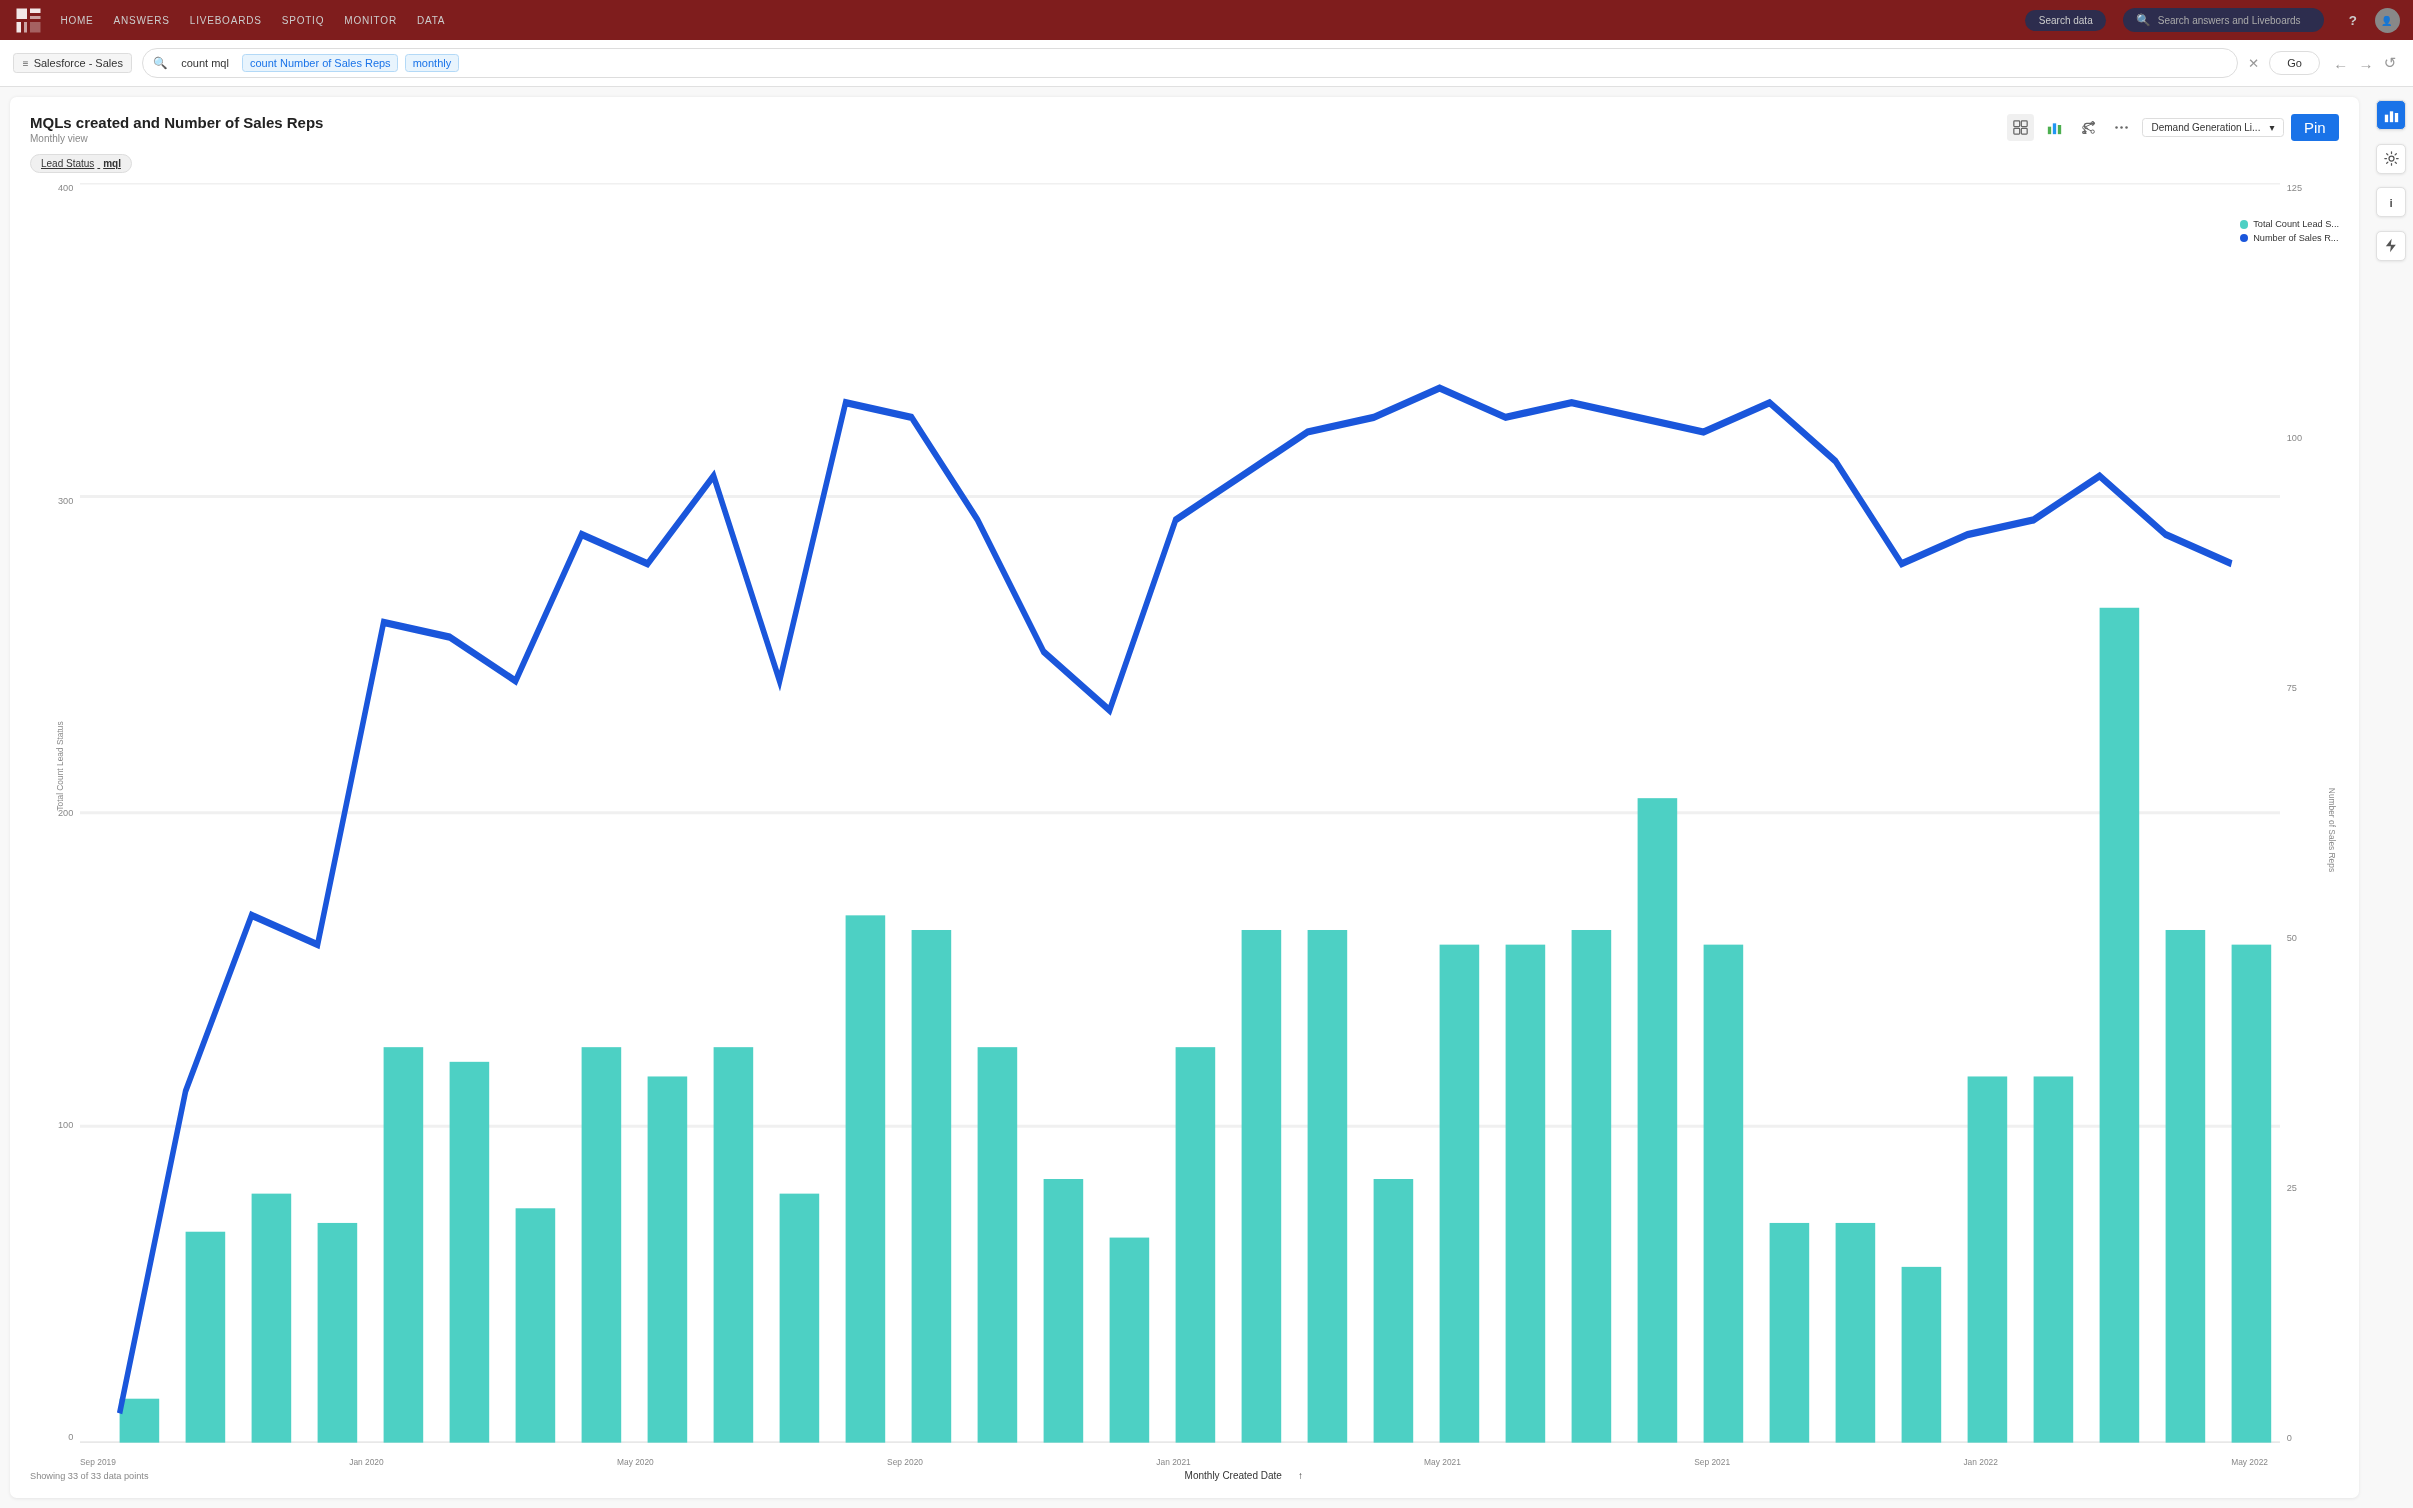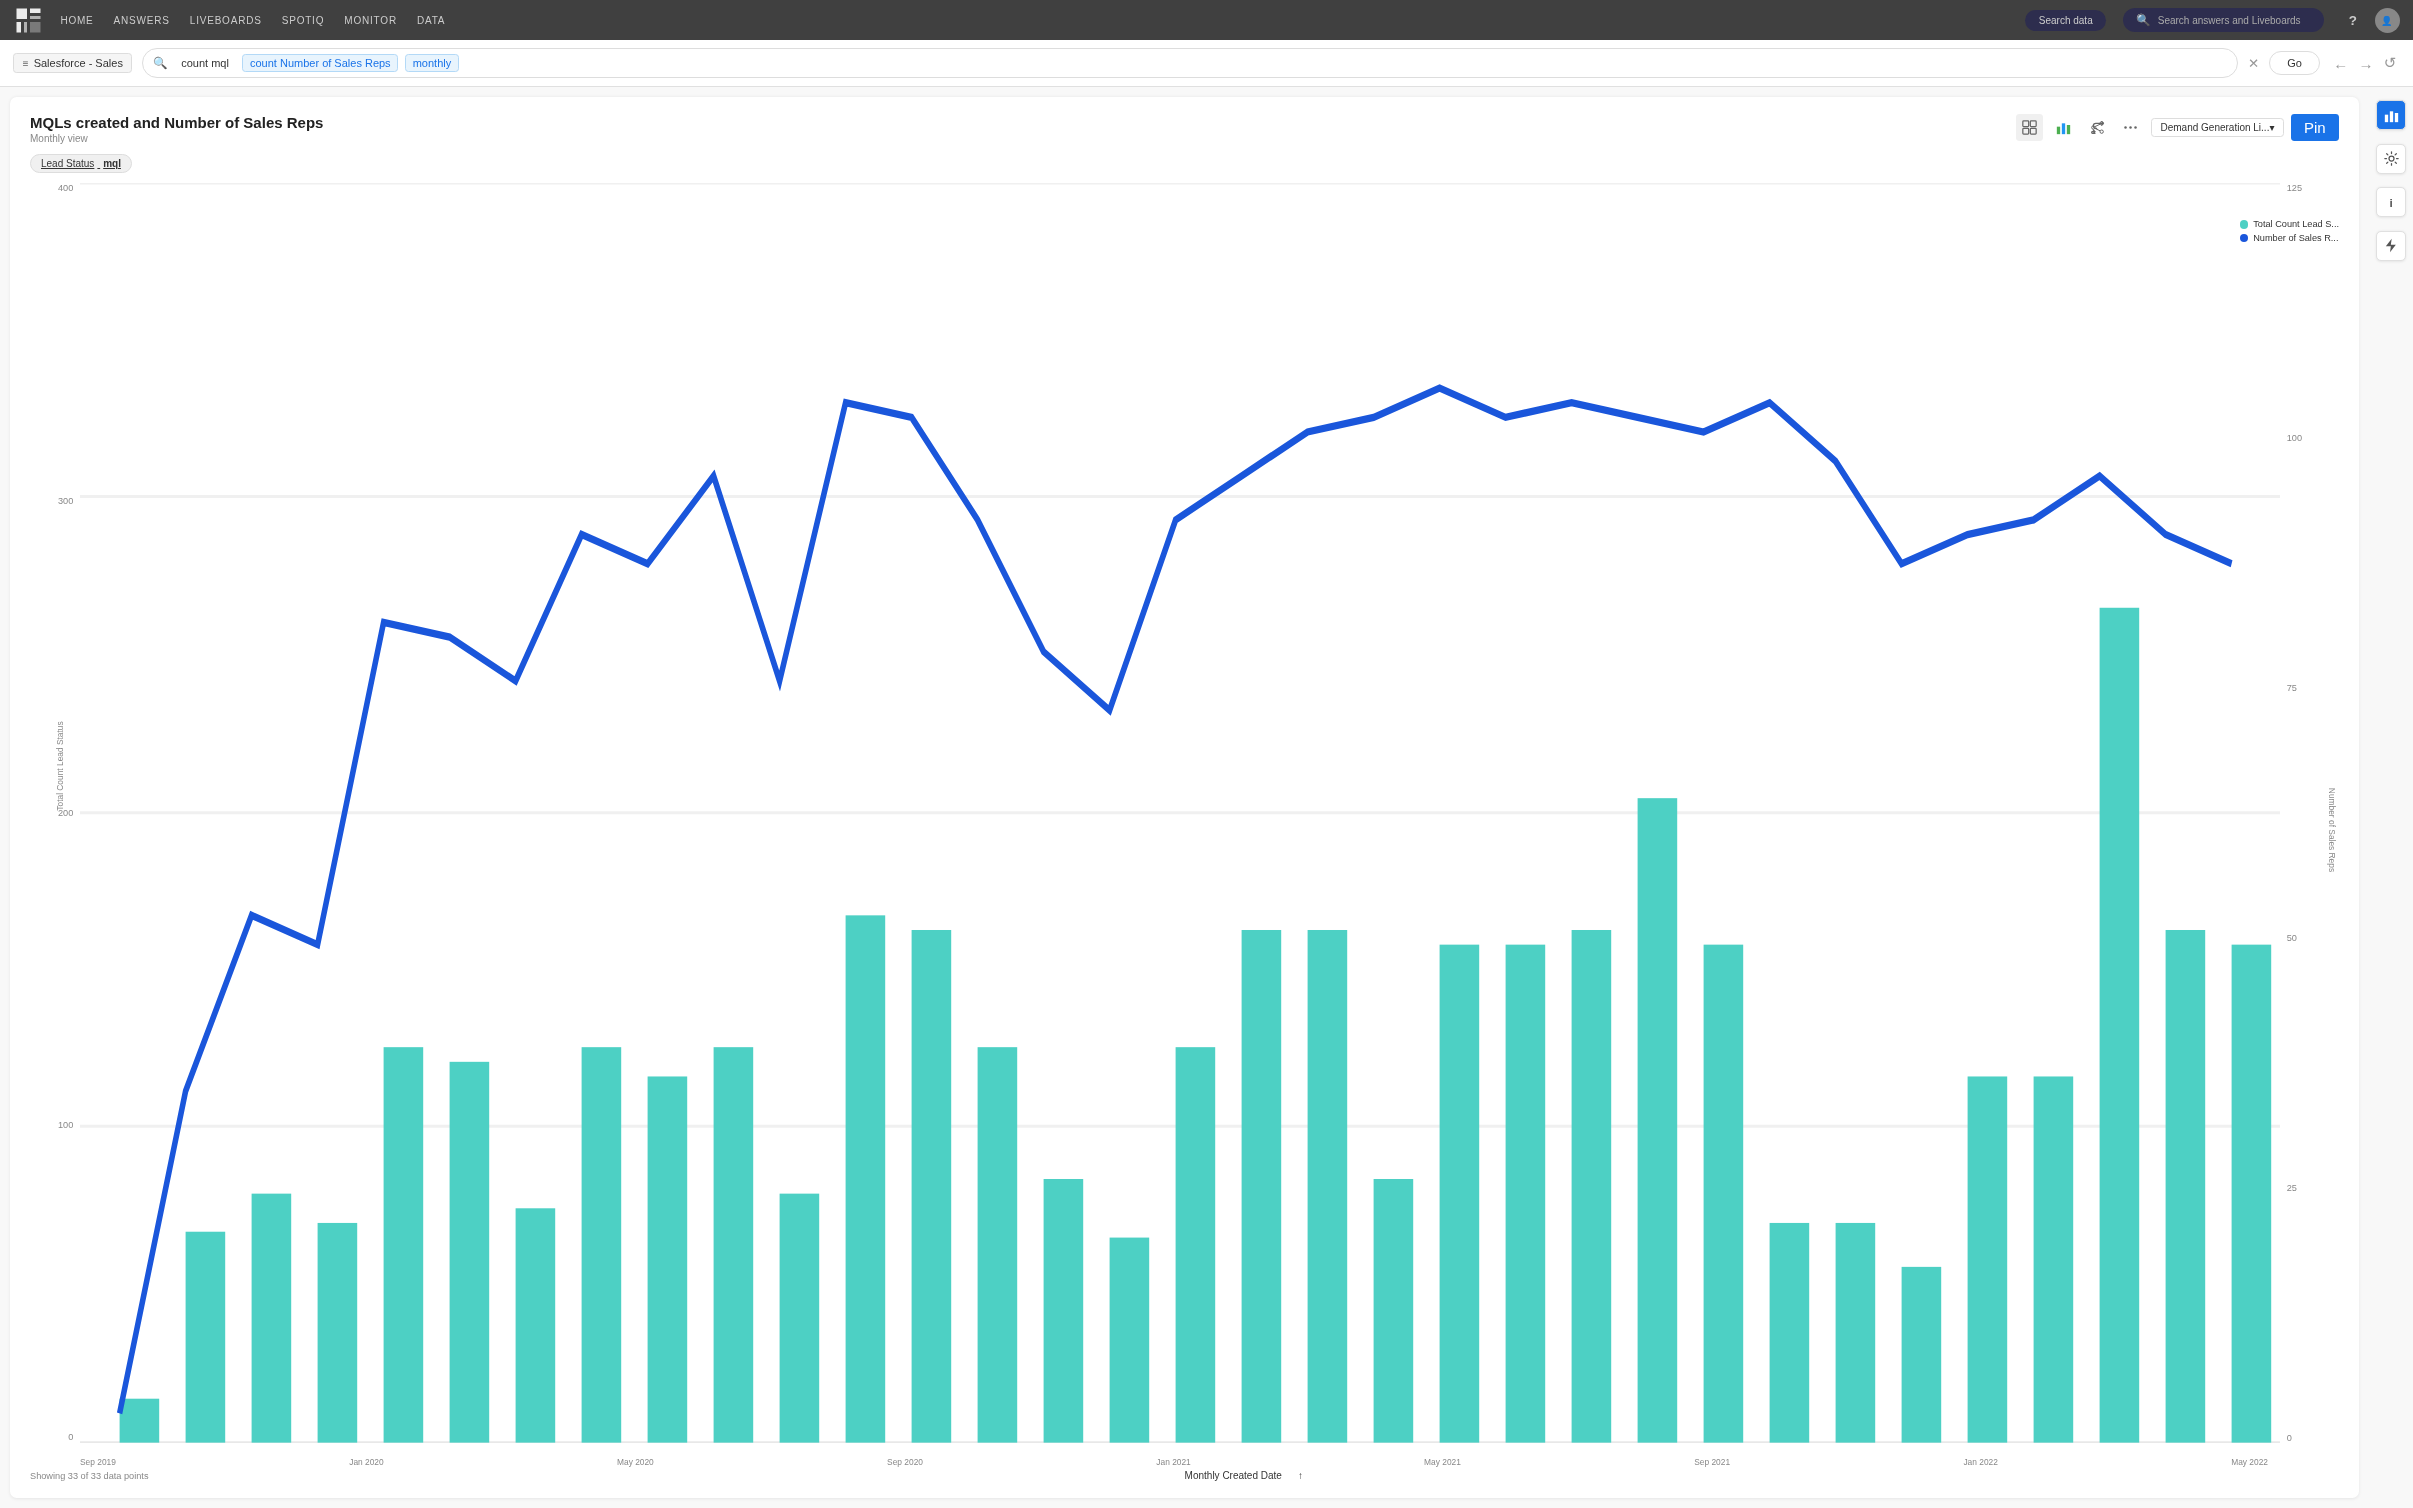--- a/index.html
+++ b/index.html
@@ -1,20 +1,20 @@
 <!DOCTYPE html>
 <html style="font-size:13.4px"><head>
   <meta charset="utf-8">
   <style>
     * { box-sizing: border-box; margin: 0; padding: 0; }
     body { font-family: -apple-system, BlinkMacSystemFont, 'Segoe UI', sans-serif; background: #f0f0f0; overflow: hidden; }
 
     
     .topnav {
-      background: #404040;
+      background: #7f1d1d;
       height: 40px;
       display: flex;
       align-items: center;
       padding: 0 13.4px;
       gap: 17px;
     }
     .topnav-logo {
       width: 30px; height: 30px;
       background: transparent;
       display: flex; align-items: center; justify-content: center;
@@ -168,21 +168,21 @@
     }
     .toolbar-btn {
       background: none; border: none; cursor: pointer;
       width: 27px; height: 27px;
       display: flex; align-items: center; justify-content: center;
       border-radius: 3.4px; color: #555;
       font-size: 13.4px;
     }
     .toolbar-btn.active { background: #f0f0f0; }
     .liveboard-dropdown {
-      display: flex; align-items: center; gap: 0;
+      display: flex; align-items: center; gap: 9px;
       border: 0.8px solid #ddd; border-radius: 3.4px;
       padding: 3.4px 8.4px;
       font-size: 10px; color: #333; cursor: pointer;
       background: #fff;
     }
     .pin-btn {
       background: #1a73e8; color: #fff;
       border: none; border-radius: 3.4px;
       padding: 5px 13.4px; font-size: 15px;
       cursor: pointer; font-weight: 500;

